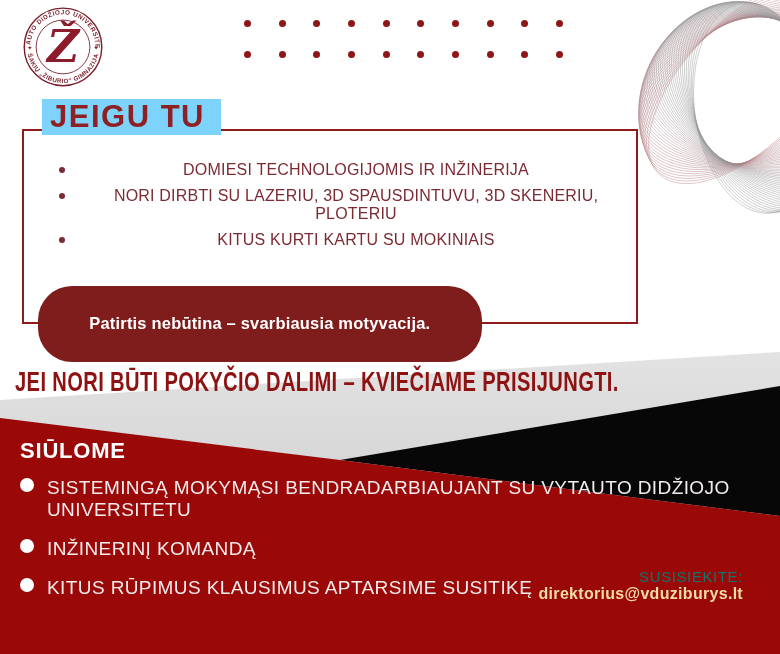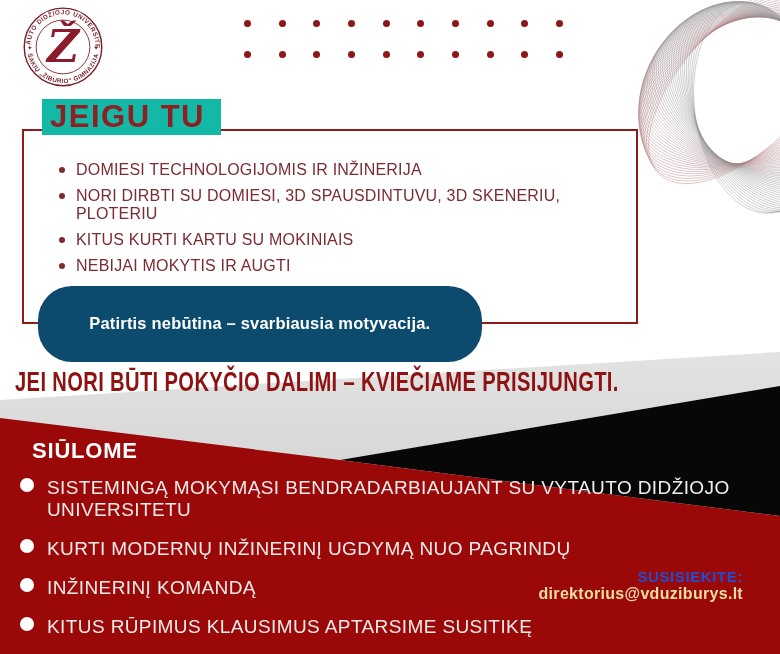--- a/index.html
+++ b/index.html
@@ -8,62 +8,62 @@
     font-family:"Liberation Sans",sans-serif;
   }
   
   .logo{position:absolute;left:8px;top:2px;width:110px;height:104px;}
   .dots{position:absolute;left:230px;top:8px;display:grid;grid-template-columns:repeat(10,34.7px);grid-auto-rows:31px;}
   .dots i{width:7px;height:7px;border-radius:50%;background:#8e1616;align-self:center;justify-self:center;display:block;}
   .swirl{position:absolute;left:598px;top:-6px;width:182px;height:238px;overflow:hidden;}
   
   .frame{position:absolute;left:22px;top:129px;width:612px;height:191px;border:2.5px solid #8e1a1a;}
   .frame-title{
-    position:absolute;left:42px;top:99px;z-index:3;background:#14b8a6;
+    position:absolute;left:42px;top:99px;z-index:3;background:#7dd3fc;
     padding:0 16px 0 8px;font-size:31px;font-weight:bold;letter-spacing:1.5px;color:#8e2023;
   }
   .intro-list{list-style:none;margin:0;padding:30px 0 0 52px;}
   .intro-list li{
     position:relative;margin-bottom:8px;font-size:16px;letter-spacing:.2px;
-    color:#7c2b33;font-weight:500;
+    color:#7c2b33;font-weight:500;text-align:center;
   }
   .intro-list li::before{
     content:"";position:absolute;left:-17px;top:6px;width:6px;height:6px;border-radius:50%;background:#7c2b33;
   }
   
   .pill{
     position:absolute;left:38px;top:286px;width:444px;height:76px;border-radius:34px;
-    background:#0c4a6e;display:flex;align-items:center;justify-content:center;z-index:4;
+    background:#7f1d1d;display:flex;align-items:center;justify-content:center;z-index:4;
   }
   .pill span{color:#fff;font-size:17px;font-weight:bold;letter-spacing:.2px;transform:scaleX(.97);white-space:nowrap;}
   
   .cta{
     position:absolute;left:15px;top:366px;z-index:6;color:#8e1212;font-size:28px;font-weight:800;
     white-space:nowrap;transform:scaleX(.72);transform-origin:left center;letter-spacing:.5px;
   }
   
   .shade,.black-wedge,.red-band{position:absolute;inset:0;}
   .shade{
     background:linear-gradient(to bottom,#fdfdfd 0%,#e2e2e2 55%,#c3c3c3 100%);
     clip-path:polygon(0 400px,780px 352px,780px 525px,0 428px);z-index:1;
   }
   .black-wedge{background:#070707;clip-path:polygon(340px 460px,780px 386px,780px 516px);z-index:2;}
   .red-band{background:#9a0808;clip-path:polygon(0 418px,340px 460px,780px 516px,780px 654px,0 654px);z-index:3;}
   
-  .offer-title{position:absolute;left:32px;top:438px;z-index:5;color:#ffffff;font-size:22px;font-weight:bold;letter-spacing:.8px;}
+  .offer-title{position:absolute;left:20px;top:438px;z-index:5;color:#ffffff;font-size:22px;font-weight:bold;letter-spacing:.8px;}
   .offer-list{position:absolute;left:20px;top:477px;z-index:5;list-style:none;margin:0;padding:0;width:745px;}
   .offer-list li{
     position:relative;padding-left:27px;margin-bottom:17px;color:#f3ecec;
     font-size:19px;letter-spacing:.4px;font-weight:400;
   }
   .offer-list li::before{
     content:"";position:absolute;left:0;top:1px;width:14px;height:14px;border-radius:50%;background:#ffffff;
   }
   .contact{position:absolute;right:37px;top:568px;z-index:5;text-align:right;}
-  .contact-label{color:#1d4ed8;font-size:15px;font-weight:bold;letter-spacing:.6px;}
+  .contact-label{color:#0f766e;font-size:15px;font-weight:normal;letter-spacing:.6px;}
   .contact-email{color:#efdda2;font-size:16px;font-weight:bold;letter-spacing:.3px;}
 </style>
 </head>
 <body>
 
 <div class="canvas">
 
   <svg class="logo" viewBox="0 0 124 118">
     <circle cx="62" cy="51" r="44" fill="none" stroke="#7a1f2b" stroke-width="1.6"></circle>
     <circle cx="62" cy="51" r="30.5" fill="none" stroke="#7a1f2b" stroke-width="1"></circle>
@@ -148,41 +148,39 @@
       <ellipse cx="162.7031416236074" cy="111.5813953488372" rx="108.04651162790698" ry="66.53613547795389" transform="rotate(70.09302325581395 162.7031416236074 111.5813953488372)" fill="none" stroke="rgb(150,148,150)" stroke-width="0.55" opacity="0.75"></ellipse>
       <ellipse cx="161.90930620371913" cy="112.18604651162791" rx="107.53488372093022" ry="65.57032516394008" transform="rotate(73.06976744186046 161.90930620371913 112.18604651162791)" fill="none" stroke="rgb(150,148,150)" stroke-width="0.55" opacity="0.75"></ellipse>
       <ellipse cx="161.0719432635761" cy="112.79069767441861" rx="107.02325581395348" ry="64.58596646333987" transform="rotate(76.04651162790698 161.0719432635761 112.79069767441861)" fill="none" stroke="rgb(150,148,150)" stroke-width="0.55" opacity="0.75"></ellipse>
       <ellipse cx="160.1941132948404" cy="113.3953488372093" rx="106.51162790697674" ry="63.58817327051303" transform="rotate(79.02325581395348 160.1941132948404 113.3953488372093)" fill="none" stroke="rgb(150,148,150)" stroke-width="0.55" opacity="0.75"></ellipse>
       <ellipse cx="159.27902469278635" cy="114" rx="106" ry="62.58212927406607" transform="rotate(82 159.27902469278635 114)" fill="none" stroke="rgb(150,148,150)" stroke-width="0.55" opacity="0.75"></ellipse>
     </svg>
 
   <div class="frame">
     <ul class="intro-list">
       <li>DOMIESI TECHNOLOGIJOMIS IR INŽINERIJA</li>
-      <li>NORI DIRBTI SU DOMIESI, 3D SPAUSDINTUVU, 3D SKENERIU, PLOTERIU</li>
+      <li>NORI DIRBTI SU LAZERIU, 3D SPAUSDINTUVU, 3D SKENERIU, PLOTERIU</li>
       <li>KITUS KURTI KARTU SU MOKINIAIS</li>
-      <li>NEBIJAI MOKYTIS IR AUGTI</li>
     </ul>
   </div>
   <div class="frame-title">JEIGU TU</div>
 
   <div class="pill">
     <span>Patirtis nebūtina – svarbiausia motyvacija.</span>
   </div>
 
   <div class="cta">JEI NORI BŪTI POKYČIO DALIMI – KVIEČIAME PRISIJUNGTI.</div>
 
   <div class="shade"></div>
   <div class="black-wedge"></div>
   <div class="red-band"></div>
 
   <div class="offer-title">SIŪLOME</div>
   <ul class="offer-list">
     <li>SISTEMINGĄ MOKYMĄSI BENDRADARBIAUJANT SU VYTAUTO DIDŽIOJO UNIVERSITETU</li>
-    <li>KURTI MODERNŲ INŽINERINĮ UGDYMĄ NUO PAGRINDŲ</li>
     <li>INŽINERINĮ KOMANDĄ</li>
     <li>KITUS RŪPIMUS KLAUSIMUS APTARSIME SUSITIKĘ</li>
   </ul>
 
   <div class="contact">
     <div class="contact-label">SUSISIEKITE:</div>
     <div class="contact-email">direktorius@vduziburys.lt</div>
   </div>
 
 </div>

